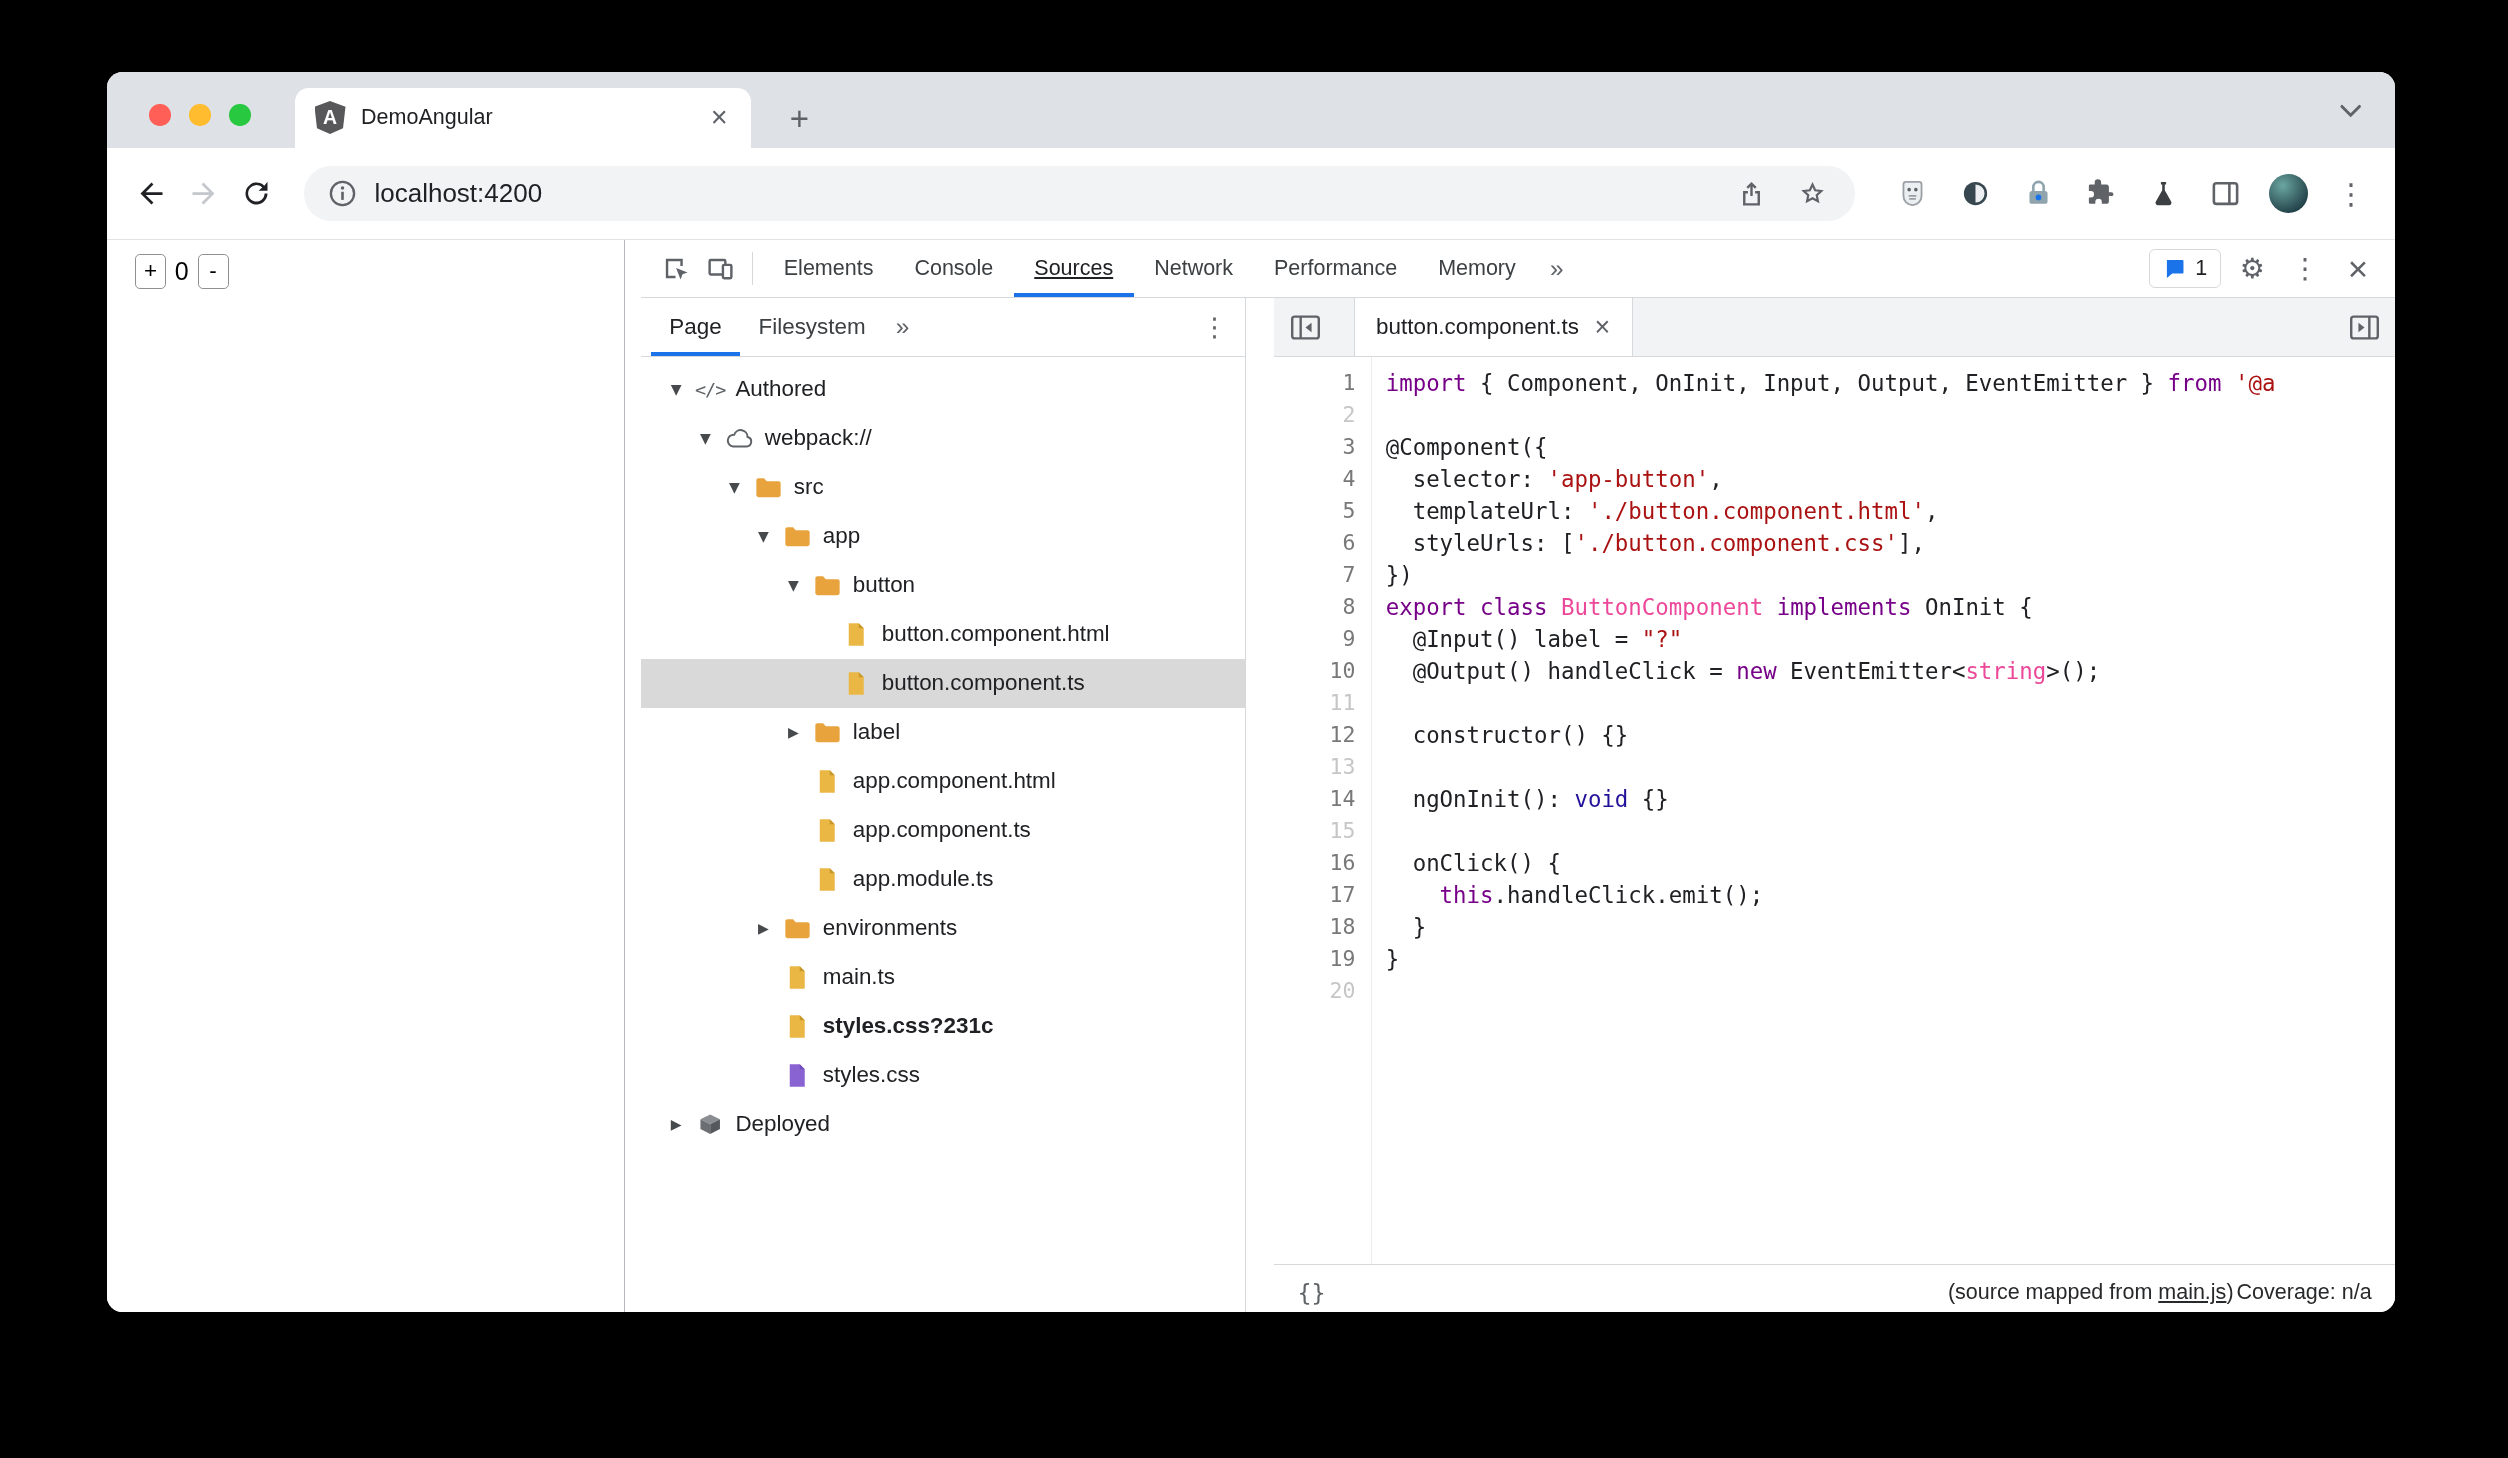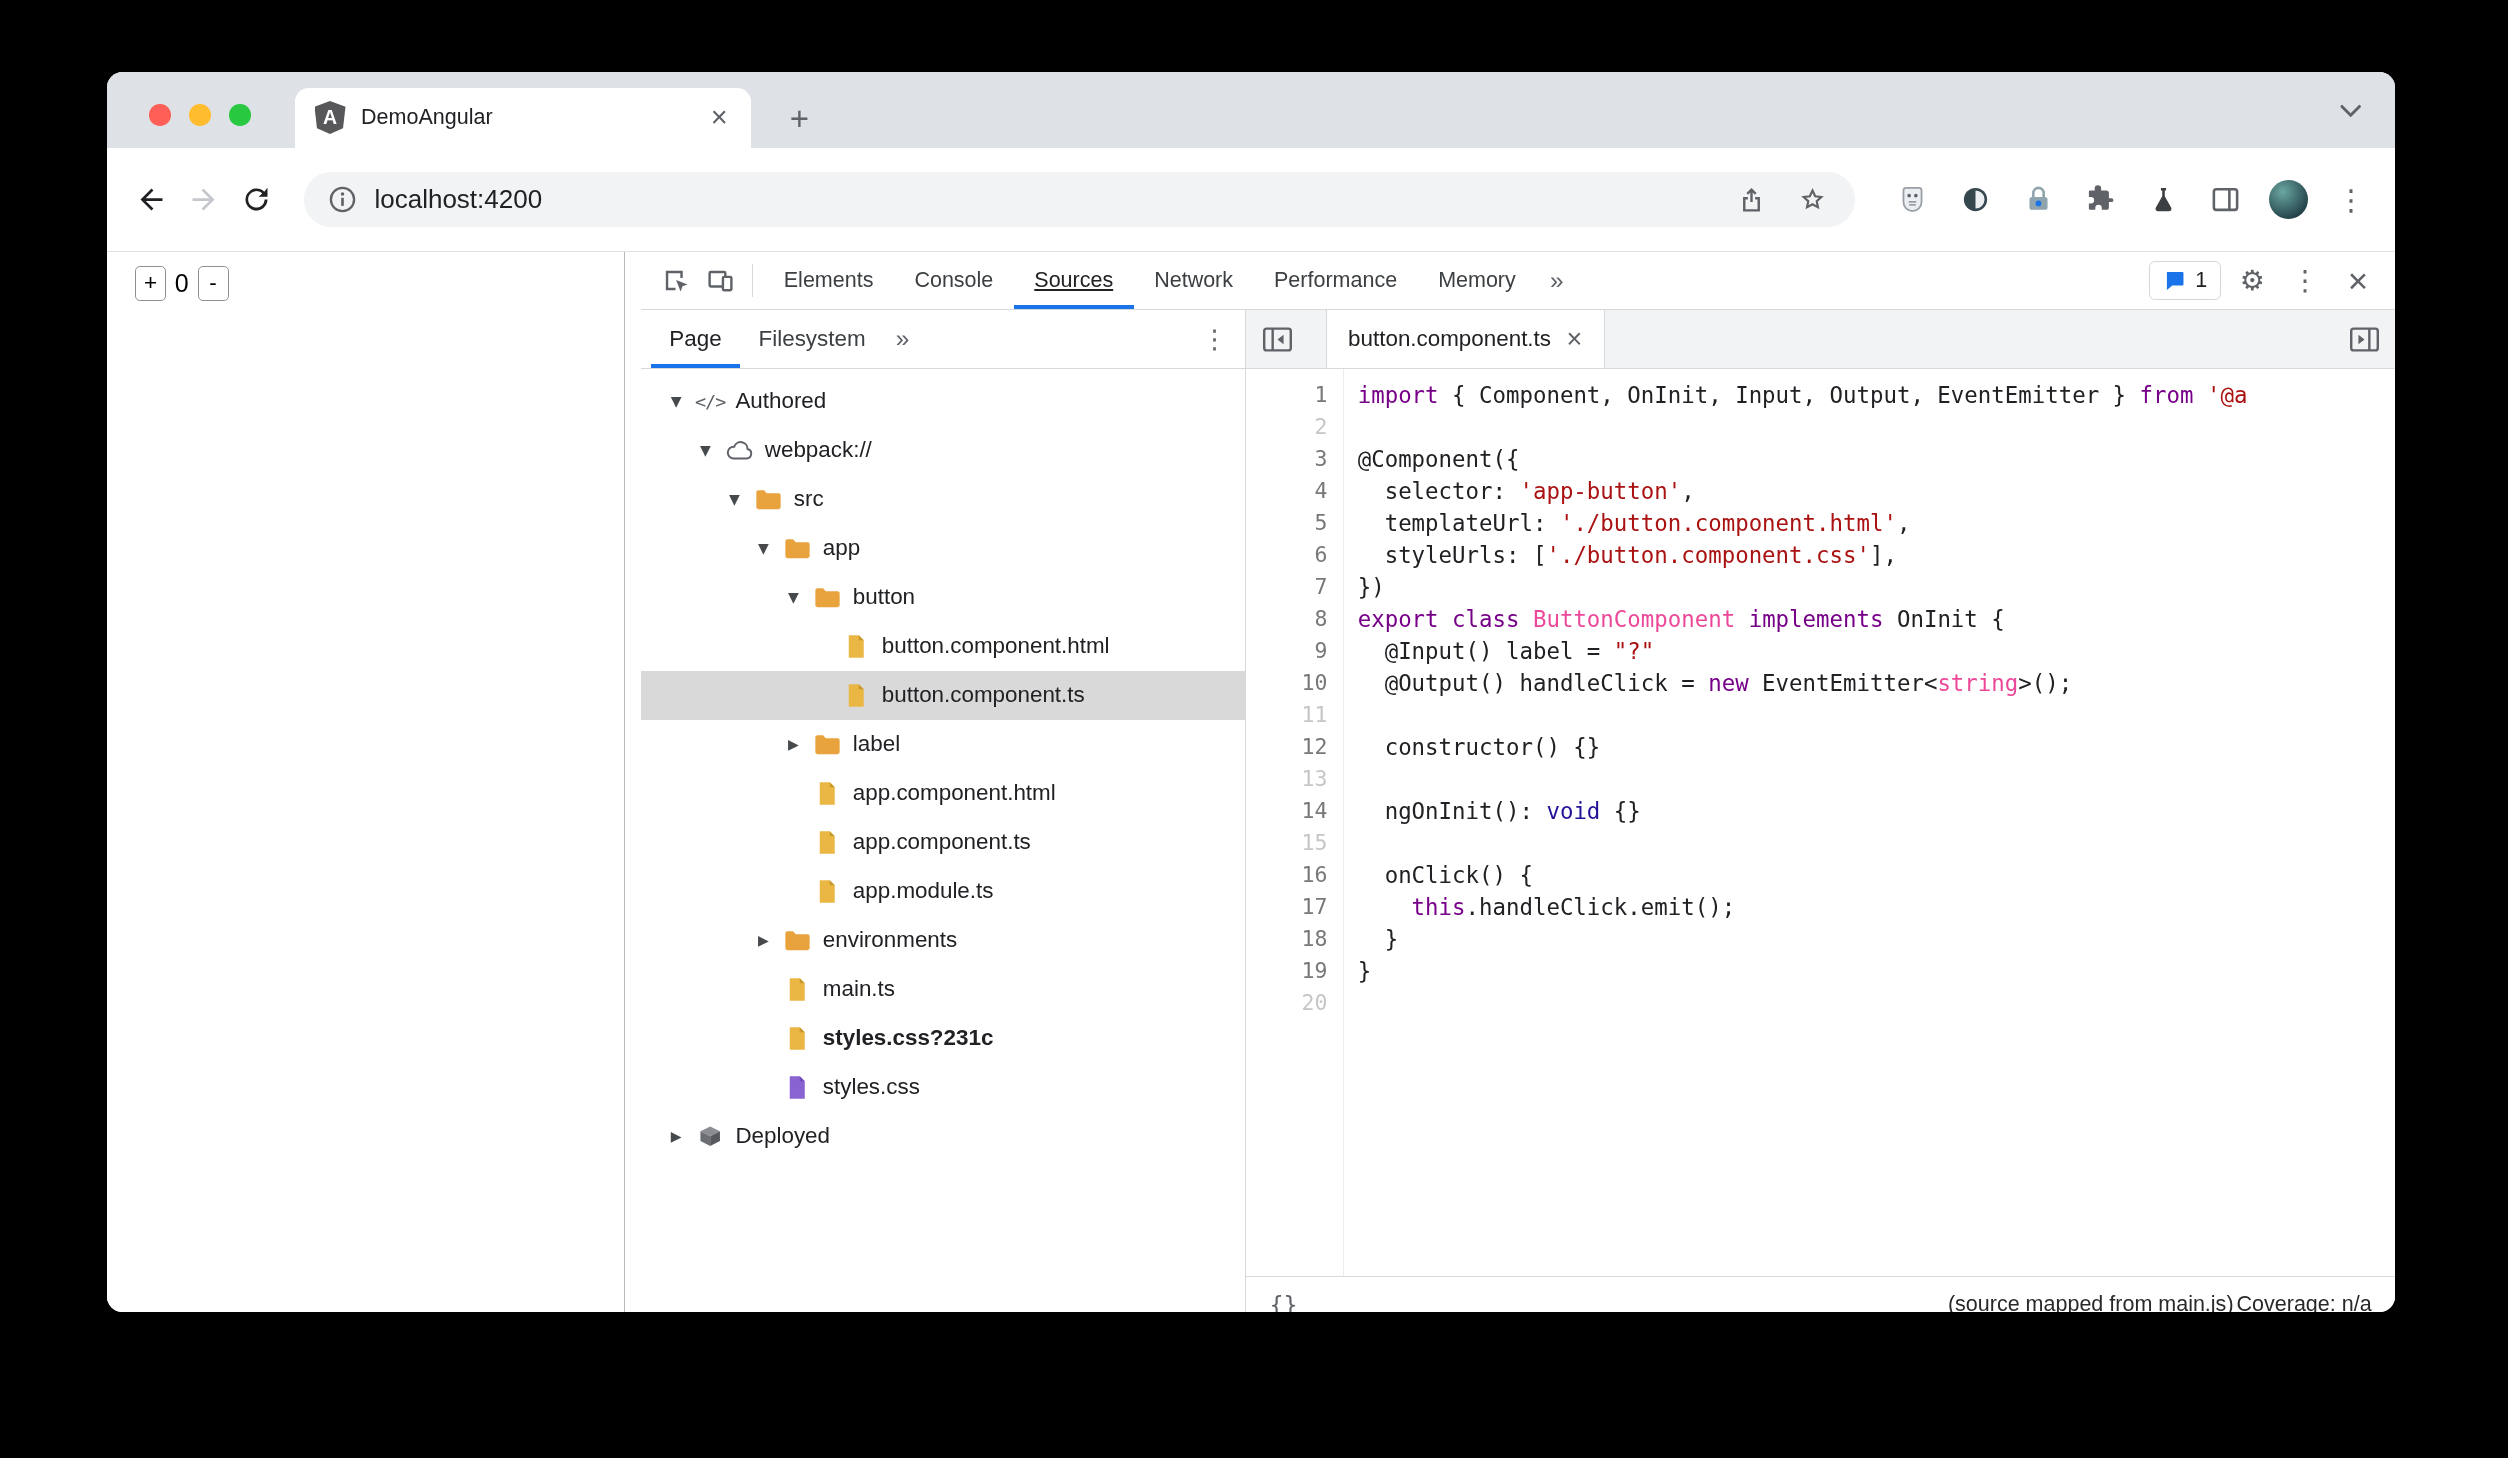--- a/index.html
+++ b/index.html
@@ -12,21 +12,21 @@
   .tl { width:21.5px; height:21.5px; border-radius:50%; }
   .tl.red { background:#ff5f57; } .tl.yellow { background:#febc2e; } .tl.green { background:#28c840; }
   .tab { position:absolute; left:188px; top:15.6px; width:456px; height:60px; background:#fff; border-radius:13.7px 13.7px 0 0; display:flex; align-items:center; padding:0 19.5px; }
   .favicon { width:31px; height:33px; background:#58585a; clip-path:polygon(50% 0, 100% 17%, 92% 82%, 50% 100%, 8% 82%, 0 17%); display:flex; align-items:center; justify-content:center; color:#fff; font-weight:bold; font-size:19.5px; flex:0 0 auto; }
   .tab-title { margin-left:15.6px; font-size:21.5px; color:#202124; flex:1; white-space:nowrap; overflow:hidden; }
   .tab-close { font-size:29px; color:#5f6368; line-height:1; padding:0 3.9px; }
   .newtab { position:absolute; left:671px; top:25px; width:43px; height:43px; display:flex; align-items:center; justify-content:center; font-size:33px; color:#5f6368; }
   .strip-chevron { position:absolute; right:33px; top:31px; width:23.4px; height:15.6px; }
 
   
-  .toolbar { height:104px; background:#fff; border-bottom:1px solid #e1e3e6; display:flex; align-items:center; padding:0 21.5px; }
+  .toolbar { height:92px; background:#fff; border-bottom:1px solid #e1e3e6; display:flex; align-items:center; padding:0 21.5px; }
   .nav-btn { width:45px; height:45px; display:flex; align-items:center; justify-content:center; flex:0 0 auto; margin-right:7.8px; }
   .nav-btn svg { width:33px; height:33px; }
   .omnibox { flex:1; height:55px; background:#f1f3f4; border-radius:27px; margin:0 17.6px; display:flex; align-items:center; padding:0 23.4px; min-width:0; }
   .omnibox .info-icon { width:29px; height:29px; flex:0 0 auto; }
   .omnibox .url { margin-left:17.6px; font-size:26px; color:#202124; white-space:nowrap; }
   .spacer { flex:1; }
   .omni-ic { width:39px; height:39px; display:flex; align-items:center; justify-content:center; flex:0 0 auto; margin-left:21.5px; }
   .omni-ic svg { width:29px; height:29px; }
   .ext-ic { width:45px; height:45px; display:flex; align-items:center; justify-content:center; flex:0 0 auto; margin-left:17.6px; }
   .ext-ic svg { width:31px; height:31px; }
@@ -50,21 +50,21 @@
   .dt-tab { height:100%; display:flex; align-items:center; padding:0 20.5px; font-size:21.5px; color:#3c4043; white-space:nowrap; }
   .dt-tab.selected { box-shadow:inset 0 -3.9px 0 #1a73e8; color:#202124;text-decoration:underline; }
   .dt-tab.more { font-size:24.4px; color:#5f6368; padding:0 13.7px; }
   .dt-right { margin-left:auto; display:flex; align-items:center; gap:9.8px; padding-right:15.6px; }
   .issues-chip { display:flex; align-items:center; gap:8.8px; border:1px solid #d5d8db; border-radius:5.9px; padding:5.9px 12.7px; }
   .issues-chip svg { width:23.4px; height:23.4px; }
   .issues-count { font-size:21.5px; color:#202124; }
   .icon-plain { width:43px; height:43px; display:flex; align-items:center; justify-content:center; font-size:28px; color:#5f6368; }
   .icon-plain.close { font-size:35px; }
 
-  .dt-body { display:flex; flex:1; min-height:0; }
+  .dt-body { display:flex; flex:1; min-height:0;gap:28px; }
   .nav-pane { width:605px; border-right:1px solid #d6d9dc; display:flex; flex-direction:column; flex:0 0 auto; }
   .nav-header { height:59px; border-bottom:1px solid #d6d9dc; display:flex; align-items:center; padding-left:9.8px; flex:0 0 auto; }
   .nav-tab { height:100%; display:flex; align-items:center; padding:0 18.5px; font-size:22.4px; color:#3c4043; }
   .nav-tab.selected { box-shadow:inset 0 -3.9px 0 #1a73e8; color:#202124; }
   .nav-tab.more { font-size:24.4px; color:#5f6368; padding:0 11.7px; }
   .nav-kebab { margin-left:auto; margin-right:17.6px; font-size:26px; color:#5f6368; }
 
   .tree { flex:1; padding-top:7.8px; overflow:hidden; font-size:22.4px; color:#202124; }
   .tree-row { height:49px; display:flex; align-items:center; white-space:nowrap; }
   .tree-row.selected { background:#d9d9d9; }

